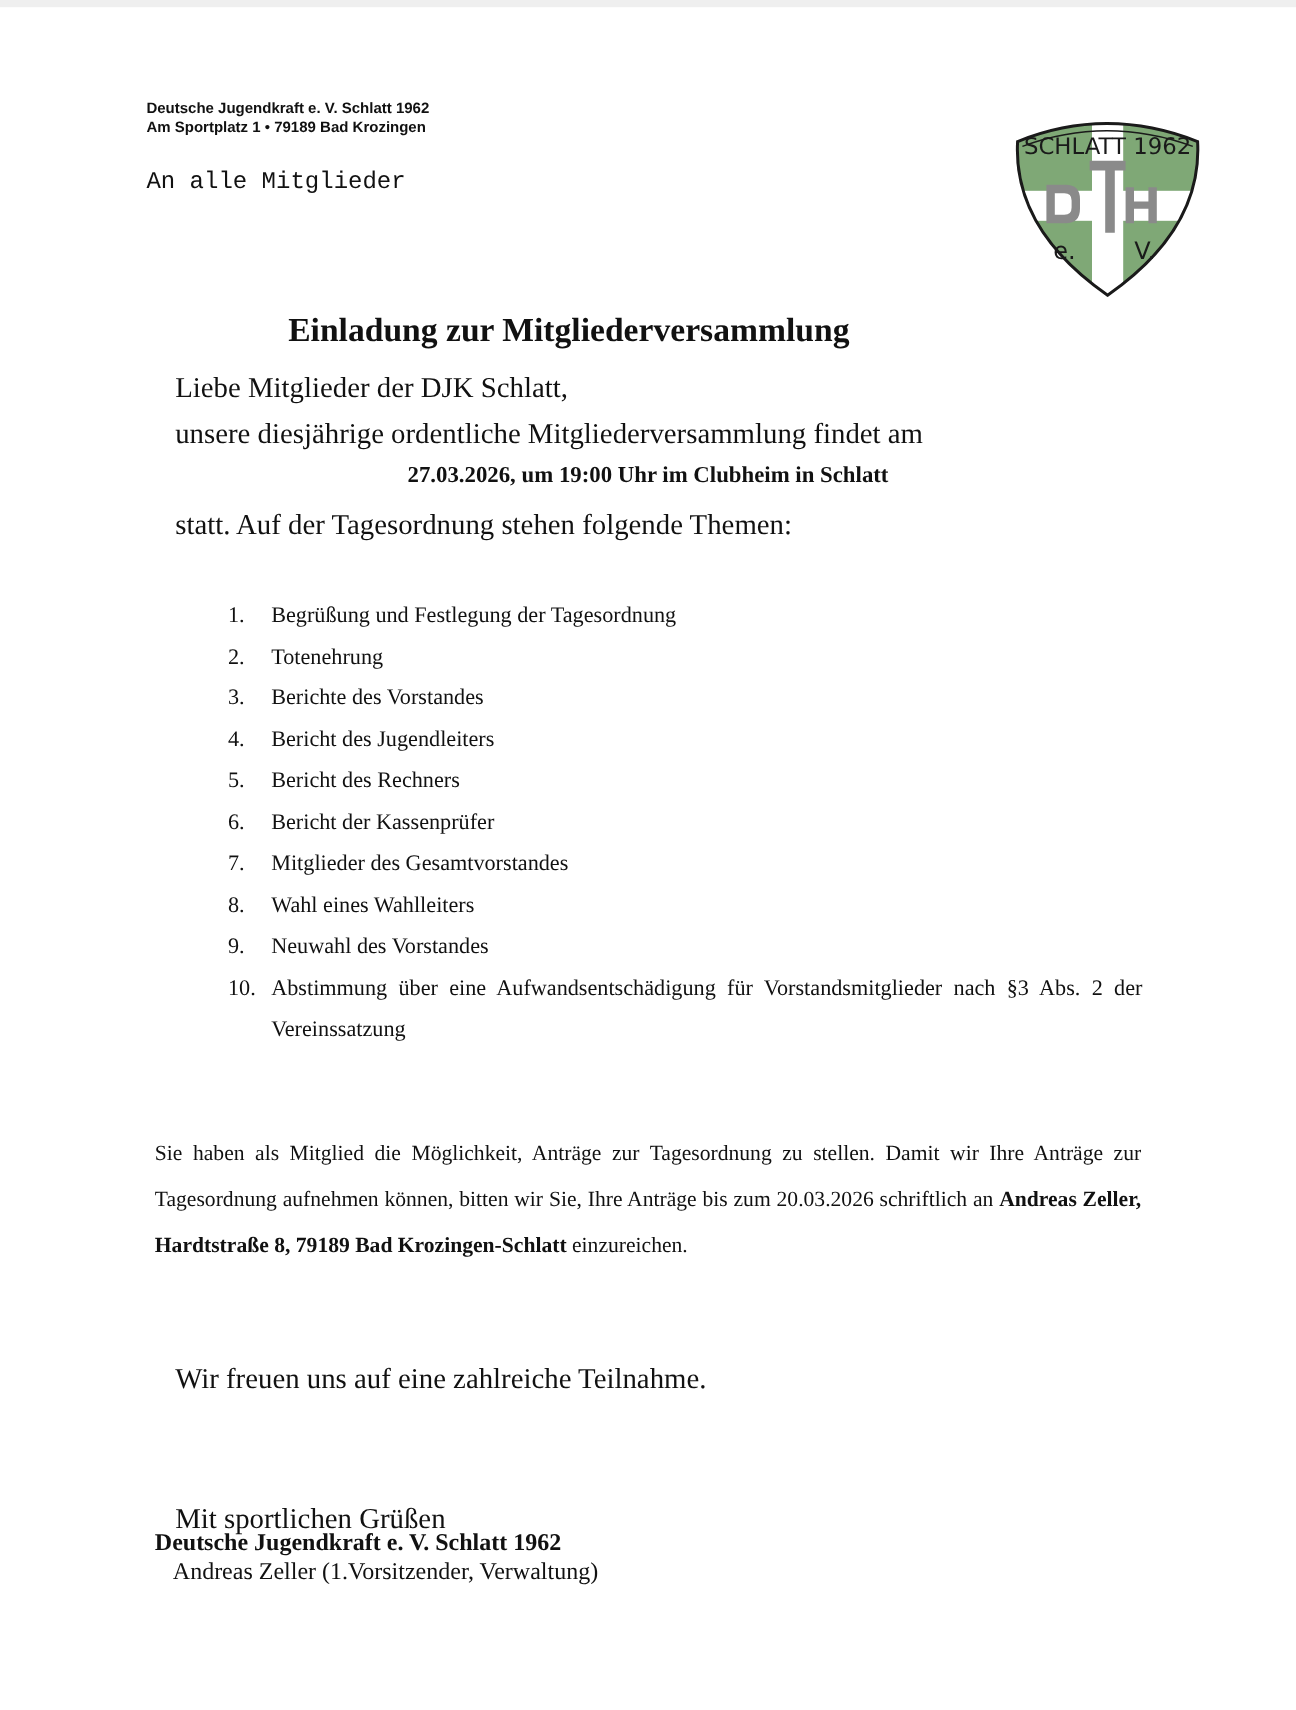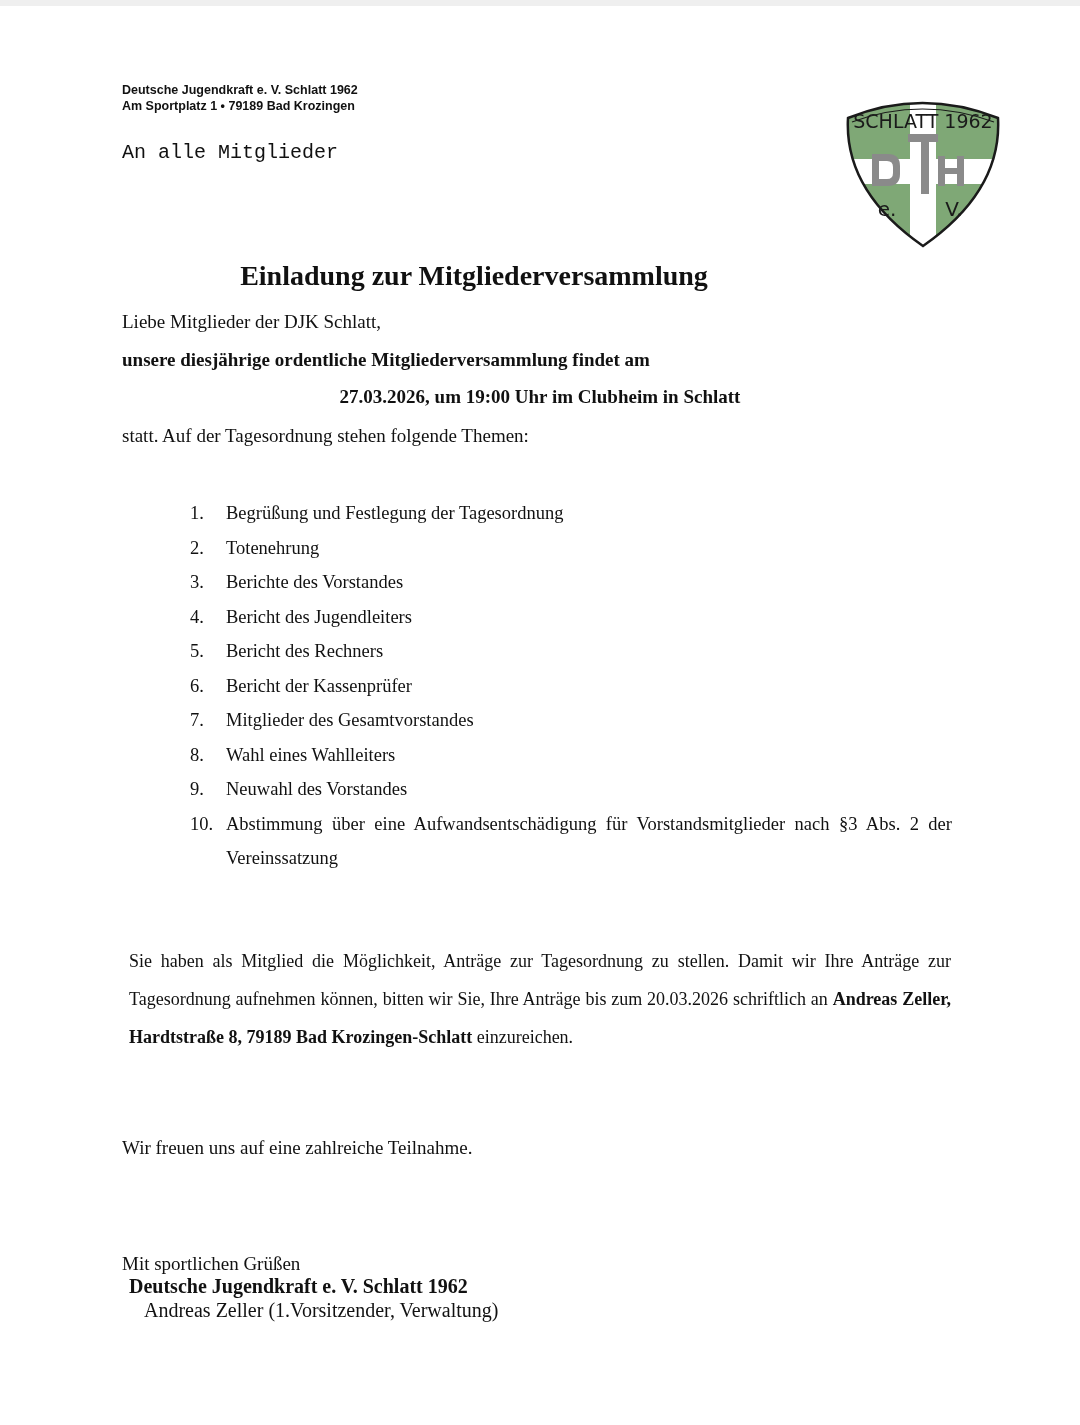--- a/index.html
+++ b/index.html
@@ -5,21 +5,21 @@
   html, body { margin: 0; padding: 0; }
   body {
     width: 1080px; height: 1425px; background: #ffffff; position: relative; overflow: hidden;
     font-family: "Liberation Serif", serif; color: #111;
   }
   .topbar { position: absolute; left: 0; top: 0; width: 1080px; height: 6px; background: #efefef; }
   .sender { position: absolute; left: 122px; top: 82px; font-family: "Liberation Sans", sans-serif; font-weight: bold; font-size: 12.5px; line-height: 16px; color: #111; }
   .recipient { position: absolute; left: 122px; top: 141px; font-size: 20px; font-family: Liberation Mono, monospace; }
   .logo { position: absolute; left: 842px; top: 96px; width: 162px; height: 154px; }
   .title { position: absolute; left: 0; width: 948px; top: 260px; text-align: center; font-weight: bold; font-size: 28px; }
-  .p { position: absolute; left: 122px; font-size: 19px; }
+  .p { position: absolute; left: 146px; font-size: 24px; }
   .center-bold { position: absolute; left: 0; width: 1080px; text-align: center; font-weight: bold; font-size: 19px; top: 386px; }
   .agenda { position: absolute; left: 190px; top: 496px; width: 762px; margin: 0; padding: 0; list-style: none; font-size: 18.5px; }
   .agenda li { display: flex; line-height: 34.5px; }
   .agenda .num { width: 36px; flex: none; }
   .agenda .txt { flex: 1; text-align: justify; text-align-last: left; }
   .body-para { position: absolute; left: 129px; top: 942px; width: 822px; font-size: 18px; line-height: 38px; text-align: justify; }
   .sig-org { position: absolute; left: 129px; top: 1275px; font-weight: bold; font-size: 20px; }
   .sig-name { position: absolute; left: 144px; top: 1299px; font-size: 20px; }
 </style>
 </head>
@@ -53,21 +53,21 @@
     <path d="M66 38 h30 v8 h-9 v52 h-8 v-52 h-13 z"></path>
     <path d="M96 60 h7 v12 h12 v-12 h7 v30 h-7 v-12 h-12 v12 h-7 z"></path>
   </g>
   <text x="45" y="120" text-anchor="middle" font-family="DejaVu Sans, sans-serif" font-size="20" fill="#1a1a1a">e.</text>
   <text x="112" y="120" text-anchor="middle" font-family="DejaVu Sans, sans-serif" font-size="20" fill="#1a1a1a">V.</text>
 </svg>
 
 <div class="title">Einladung zur Mitgliederversammlung</div>
 
 <div class="p" style="top:311px;">Liebe Mitglieder der DJK Schlatt,</div>
-<div class="p" style="top:349px;font-weight:bold;">unsere diesjährige ordentliche Mitgliederversammlung findet am</div>
+<div class="p" style="top:349px;">unsere diesjährige ordentliche Mitgliederversammlung findet am</div>
 <div class="center-bold">27.03.2026, um 19:00 Uhr im Clubheim in Schlatt</div>
 <div class="p" style="top:425px;">statt. Auf der Tagesordnung stehen folgende Themen:</div>
 
 <ol class="agenda">
   <li>
       <span class="num">1.</span>
       <span class="txt">Begrüßung und Festlegung der Tagesordnung</span>
     </li>
   <li>
       <span class="num">2.</span>

